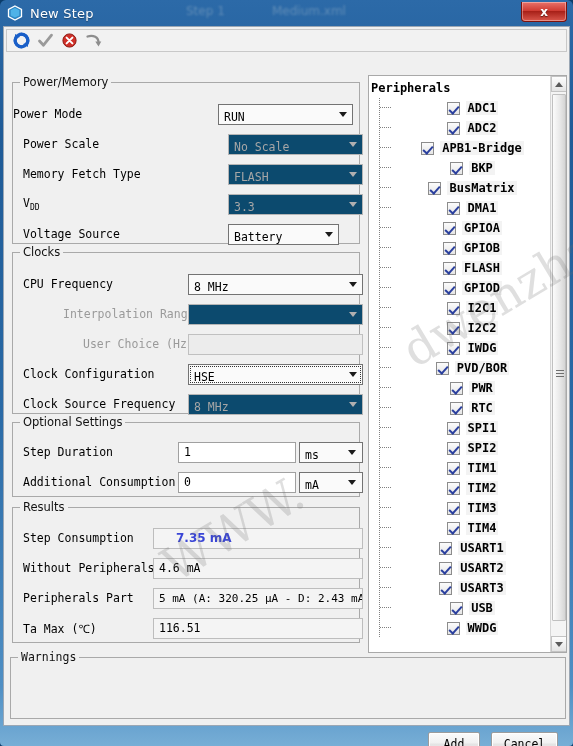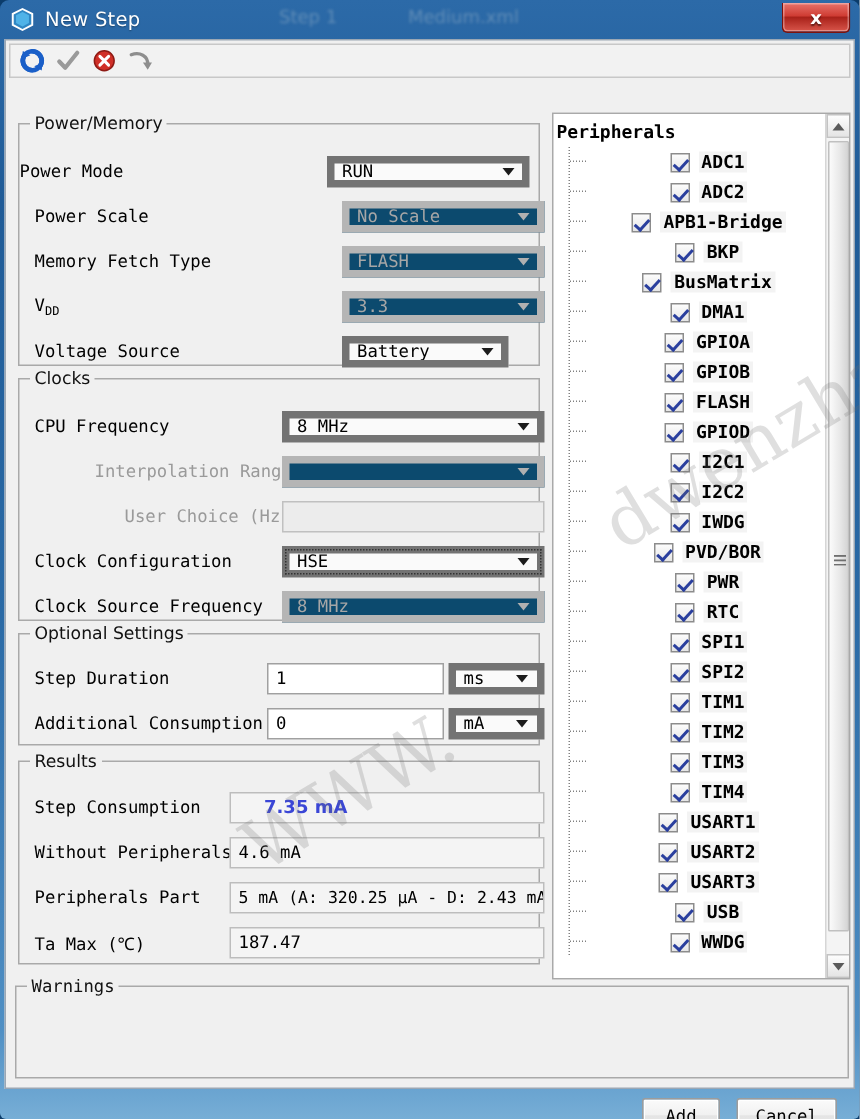--- a/index.html
+++ b/index.html
@@ -124,22 +124,22 @@
     font-size: 11.5px;
     color: #000;
     white-space: nowrap;
   }
   .lbl.dim { color: #9a9a9a; }
 
   
   .combo {
     height: 21px;
     background: #fafafa;
-    border: 5px solid #737373;
-    display: flex; align-items: center;
+    border: 1px solid #737373;
+    display: flex; align-items: flex-end;
     position: relative;
     padding-left: 5px;
     font-family: "DejaVu Sans Mono", monospace;
     font-size: 11.5px;
     color: #000;
     white-space: nowrap;
     overflow: hidden;
   }
   .combo.disabled {
     background: #0c4a6e;
@@ -547,21 +547,21 @@
       <div class="row" style="left:10px; top:78px; width:330px; height:24px;">
         <span class="lbl">Peripherals Part</span>
         <div class="txt readonly" style="position:absolute; left:130px; width:210px; font-size:11px;">
           <span>5 mA  (A: 320.25 µA - D: 2.43 mA)</span>
         </div>
       </div>
 
       <div class="row" style="left:10px; top:108px; width:330px; height:24px;">
         <span class="lbl">Ta Max (℃)</span>
         <div class="txt readonly" style="position:absolute; left:130px; width:210px;">
-          <span>187.47</span>
+          <span>116.51</span>
         </div>
       </div>
     </div>
 
     <div id="tree-panel">
       <div id="tree-inner">
         <div class="tree-root">Peripherals</div>
         <div id="tree-items">
             <div class="tree-item">
               <div class="tline"></div>

